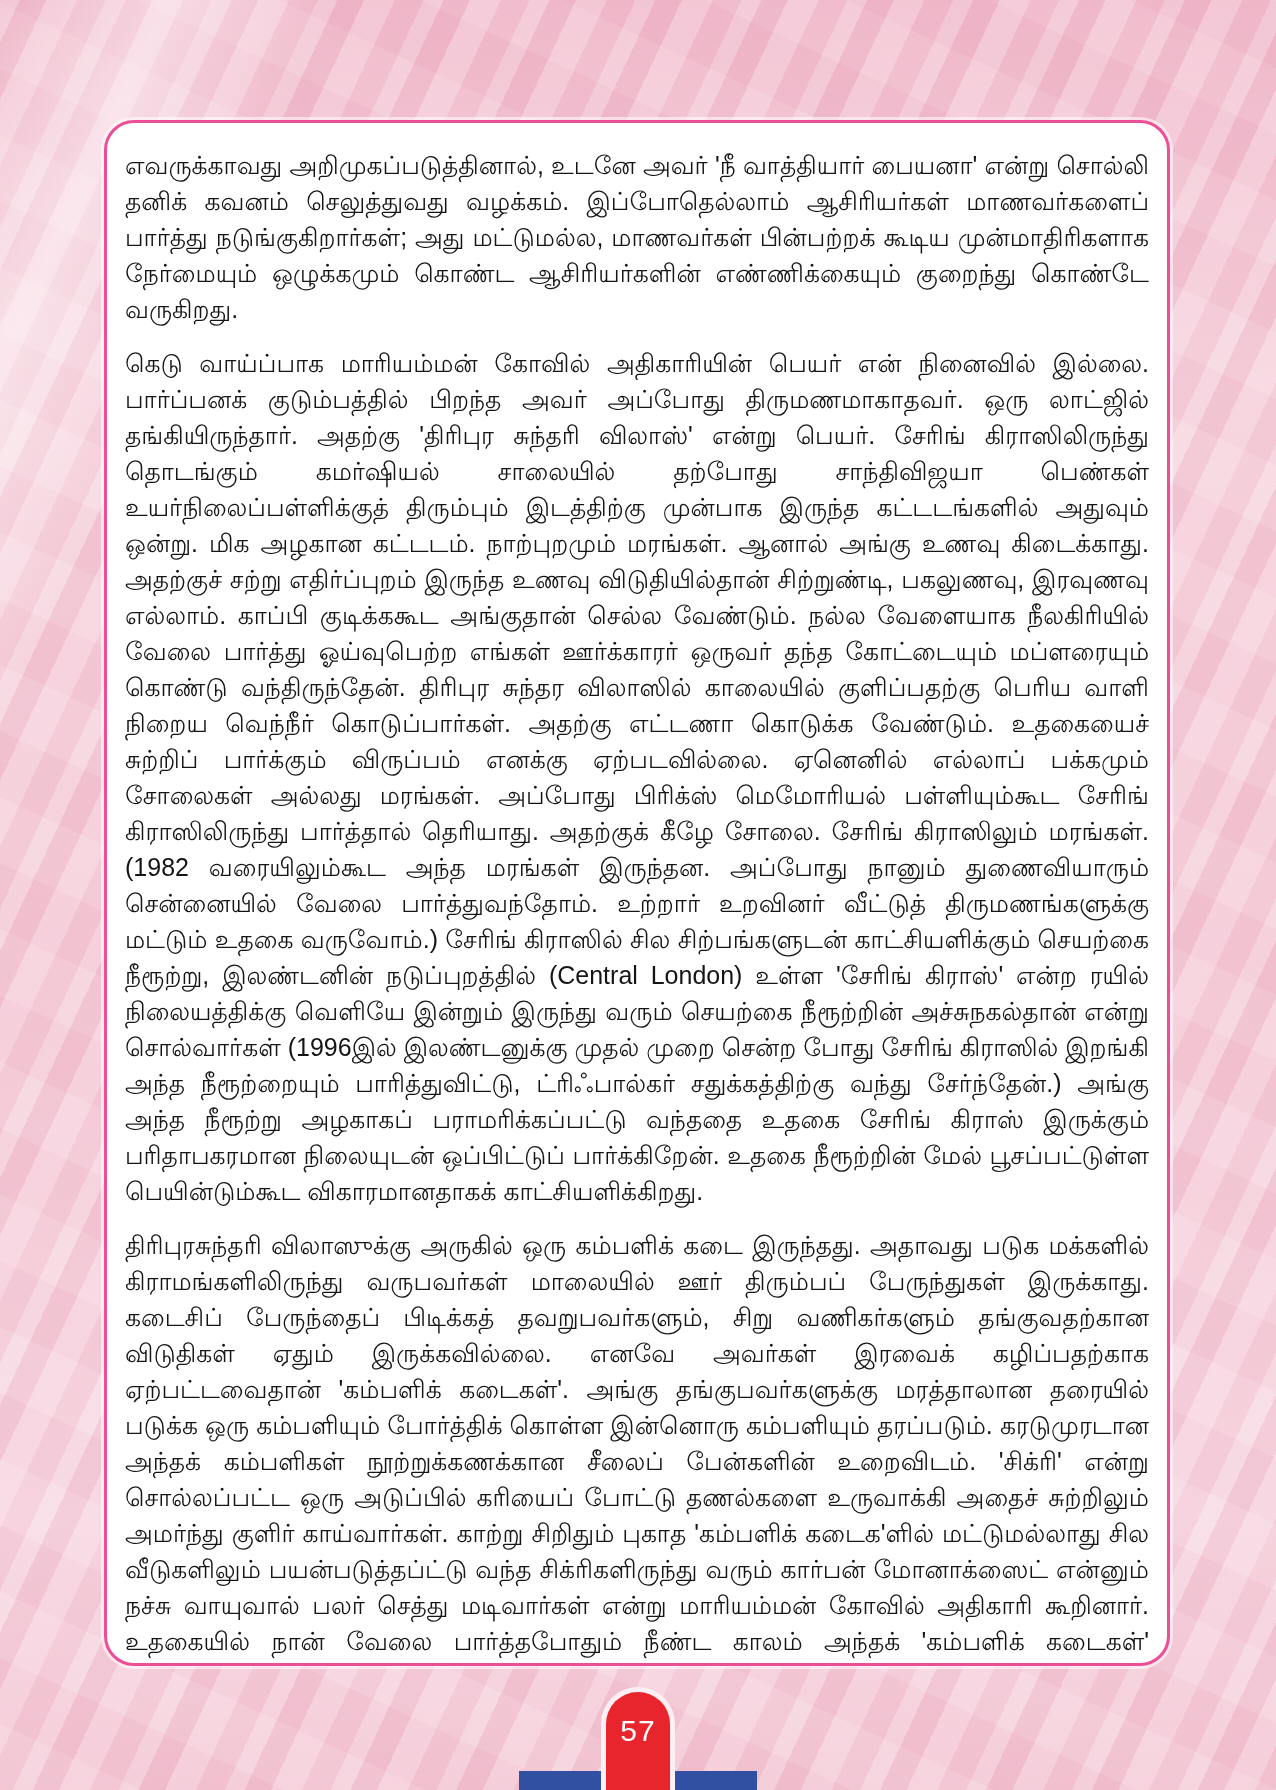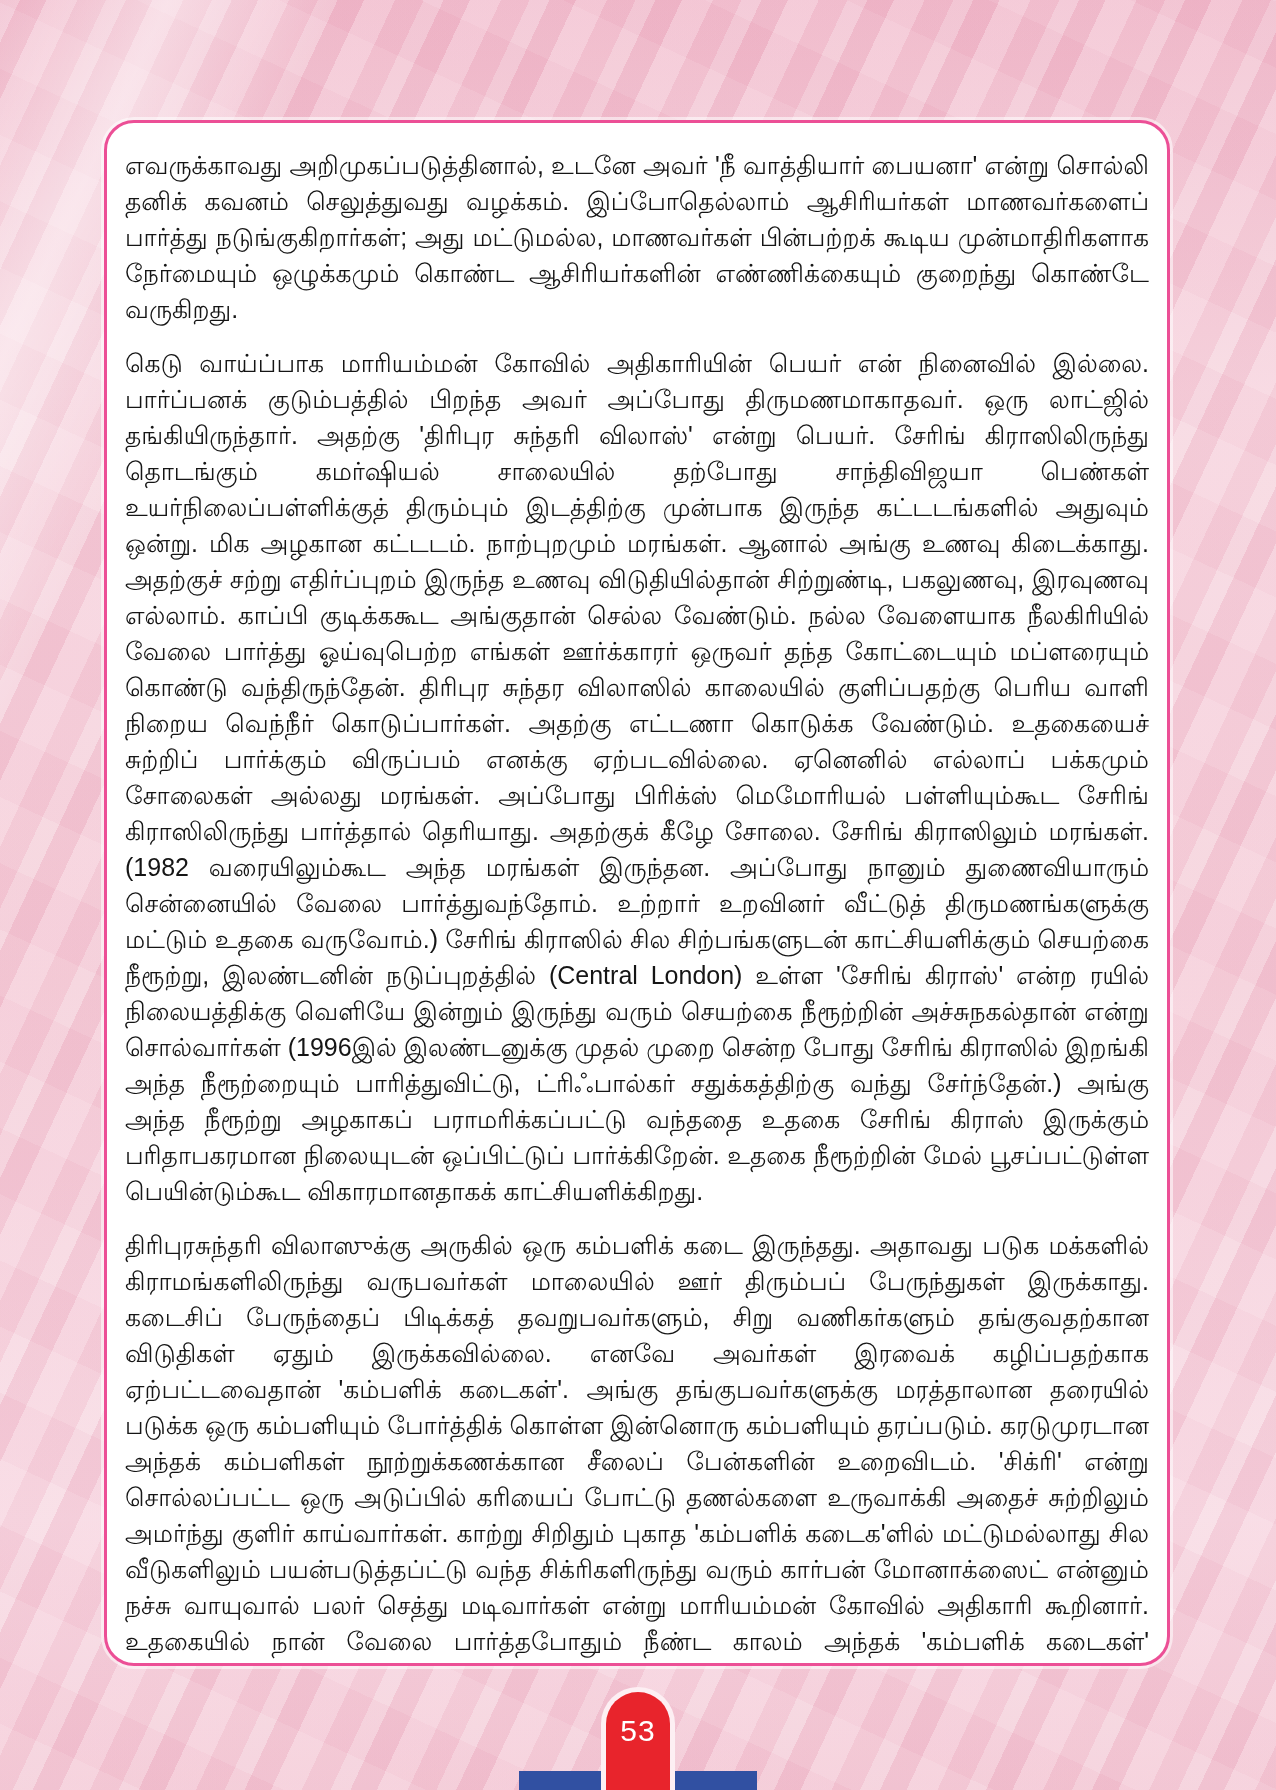--- a/index.html
+++ b/index.html
@@ -80,16 +80,16 @@
   <div class="content-box">
     <p>எவருக்காவது அறிமுகப்படுத்தினால், உடனே அவர் 'நீ வாத்தியார் பையனா' என்று சொல்லி தனிக் கவனம் செலுத்துவது வழக்கம். இப்போதெல்லாம் ஆசிரியர்கள் மாணவர்களைப் பார்த்து நடுங்குகிறார்கள்; அது மட்டுமல்ல, மாணவர்கள் பின்பற்றக் கூடிய முன்மாதிரிகளாக நேர்மையும் ஒழுக்கமும் கொண்ட ஆசிரியர்களின் எண்ணிக்கையும் குறைந்து கொண்டே வருகிறது.</p>
     <p>கெடு வாய்ப்பாக மாரியம்மன் கோவில் அதிகாரியின் பெயர் என் நினைவில் இல்லை. பார்ப்பனக் குடும்பத்தில் பிறந்த அவர் அப்போது திருமணமாகாதவர். ஒரு லாட்ஜில் தங்கியிருந்தார். அதற்கு 'திரிபுர சுந்தரி விலாஸ்' என்று பெயர். சேரிங் கிராஸிலிருந்து தொடங்கும் கமர்ஷியல் சாலையில் தற்போது சாந்திவிஜயா பெண்கள் உயர்நிலைப்பள்ளிக்குத் திரும்பும் இடத்திற்கு முன்பாக இருந்த கட்டடங்களில் அதுவும் ஒன்று. மிக அழகான கட்டடம். நாற்புறமும் மரங்கள். ஆனால் அங்கு உணவு கிடைக்காது. அதற்குச் சற்று எதிர்ப்புறம் இருந்த உணவு விடுதியில்தான் சிற்றுண்டி, பகலுணவு, இரவுணவு எல்லாம். காப்பி குடிக்ககூட அங்குதான் செல்ல வேண்டும். நல்ல வேளையாக நீலகிரியில் வேலை பார்த்து ஓய்வுபெற்ற எங்கள் ஊர்க்காரர் ஒருவர் தந்த கோட்டையும் மப்ளரையும் கொண்டு வந்திருந்தேன். திரிபுர சுந்தர விலாஸில் காலையில் குளிப்பதற்கு பெரிய வாளி நிறைய வெந்நீர் கொடுப்பார்கள். அதற்கு எட்டணா கொடுக்க வேண்டும். உதகையைச் சுற்றிப் பார்க்கும் விருப்பம் எனக்கு ஏற்படவில்லை. ஏனெனில் எல்லாப் பக்கமும் சோலைகள் அல்லது மரங்கள். அப்போது பிரிக்ஸ் மெமோரியல் பள்ளியும்கூட சேரிங் கிராஸிலிருந்து பார்த்தால் தெரியாது. அதற்குக் கீழே சோலை. சேரிங் கிராஸிலும் மரங்கள். (1982 வரையிலும்கூட அந்த மரங்கள் இருந்தன. அப்போது நானும் துணைவியாரும் சென்னையில் வேலை பார்த்துவந்தோம். உற்றார் உறவினர் வீட்டுத் திருமணங்களுக்கு மட்டும் உதகை வருவோம்.) சேரிங் கிராஸில் சில சிற்பங்களுடன் காட்சியளிக்கும் செயற்கை நீரூற்று, இலண்டனின் நடுப்புறத்தில் (Central London) உள்ள 'சேரிங் கிராஸ்' என்ற ரயில் நிலையத்திக்கு வெளியே இன்றும் இருந்து வரும் செயற்கை நீரூற்றின் அச்சுநகல்தான் என்று சொல்வார்கள் (1996இல் இலண்டனுக்கு முதல் முறை சென்ற போது சேரிங் கிராஸில் இறங்கி அந்த நீரூற்றையும் பாரித்துவிட்டு, ட்ரிஃபால்கர் சதுக்கத்திற்கு வந்து சேர்ந்தேன்.) அங்கு அந்த நீரூற்று அழகாகப் பராமரிக்கப்பட்டு வந்ததை உதகை சேரிங் கிராஸ் இருக்கும் பரிதாபகரமான நிலையுடன் ஒப்பிட்டுப் பார்க்கிறேன். உதகை நீரூற்றின் மேல் பூசப்பட்டுள்ள பெயின்டும்கூட விகாரமானதாகக் காட்சியளிக்கிறது.</p>
     <p>திரிபுரசுந்தரி விலாஸுக்கு அருகில் ஒரு கம்பளிக் கடை இருந்தது. அதாவது படுக மக்களில் கிராமங்களிலிருந்து வருபவர்கள் மாலையில் ஊர் திரும்பப் பேருந்துகள் இருக்காது. கடைசிப் பேருந்தைப் பிடிக்கத் தவறுபவர்களும், சிறு வணிகர்களும் தங்குவதற்கான விடுதிகள் ஏதும் இருக்கவில்லை. எனவே அவர்கள் இரவைக் கழிப்பதற்காக ஏற்பட்டவைதான் 'கம்பளிக் கடைகள்'. அங்கு தங்குபவர்களுக்கு மரத்தாலான தரையில் படுக்க ஒரு கம்பளியும் போர்த்திக் கொள்ள இன்னொரு கம்பளியும் தரப்படும். கரடுமுரடான அந்தக் கம்பளிகள் நூற்றுக்கணக்கான சீலைப் பேன்களின் உறைவிடம். 'சிக்ரி' என்று சொல்லப்பட்ட ஒரு அடுப்பில் கரியைப் போட்டு தணல்களை உருவாக்கி அதைச் சுற்றிலும் அமர்ந்து குளிர் காய்வார்கள். காற்று சிறிதும் புகாத 'கம்பளிக் கடைக'ளில் மட்டுமல்லாது சில வீடுகளிலும் பயன்படுத்தப்ட்டு வந்த சிக்ரிகளிருந்து வரும் கார்பன் மோனாக்ஸைட் என்னும் நச்சு வாயுவால் பலர் செத்து மடிவார்கள் என்று மாரியம்மன் கோவில் அதிகாரி கூறினார். உதகையில் நான் வேலை பார்த்தபோதும் நீண்ட காலம் அந்தக் 'கம்பளிக் கடைகள்' இருந்தன.சிக்ரிகளும்தான்.</p>
 
   </div>
 
   <div class="footer-bar"></div>
 
   <div class="page-number-badge">
-    <span>53</span>
+    <span>57</span>
   </div>
 
 </div>
 
 </body></html>

